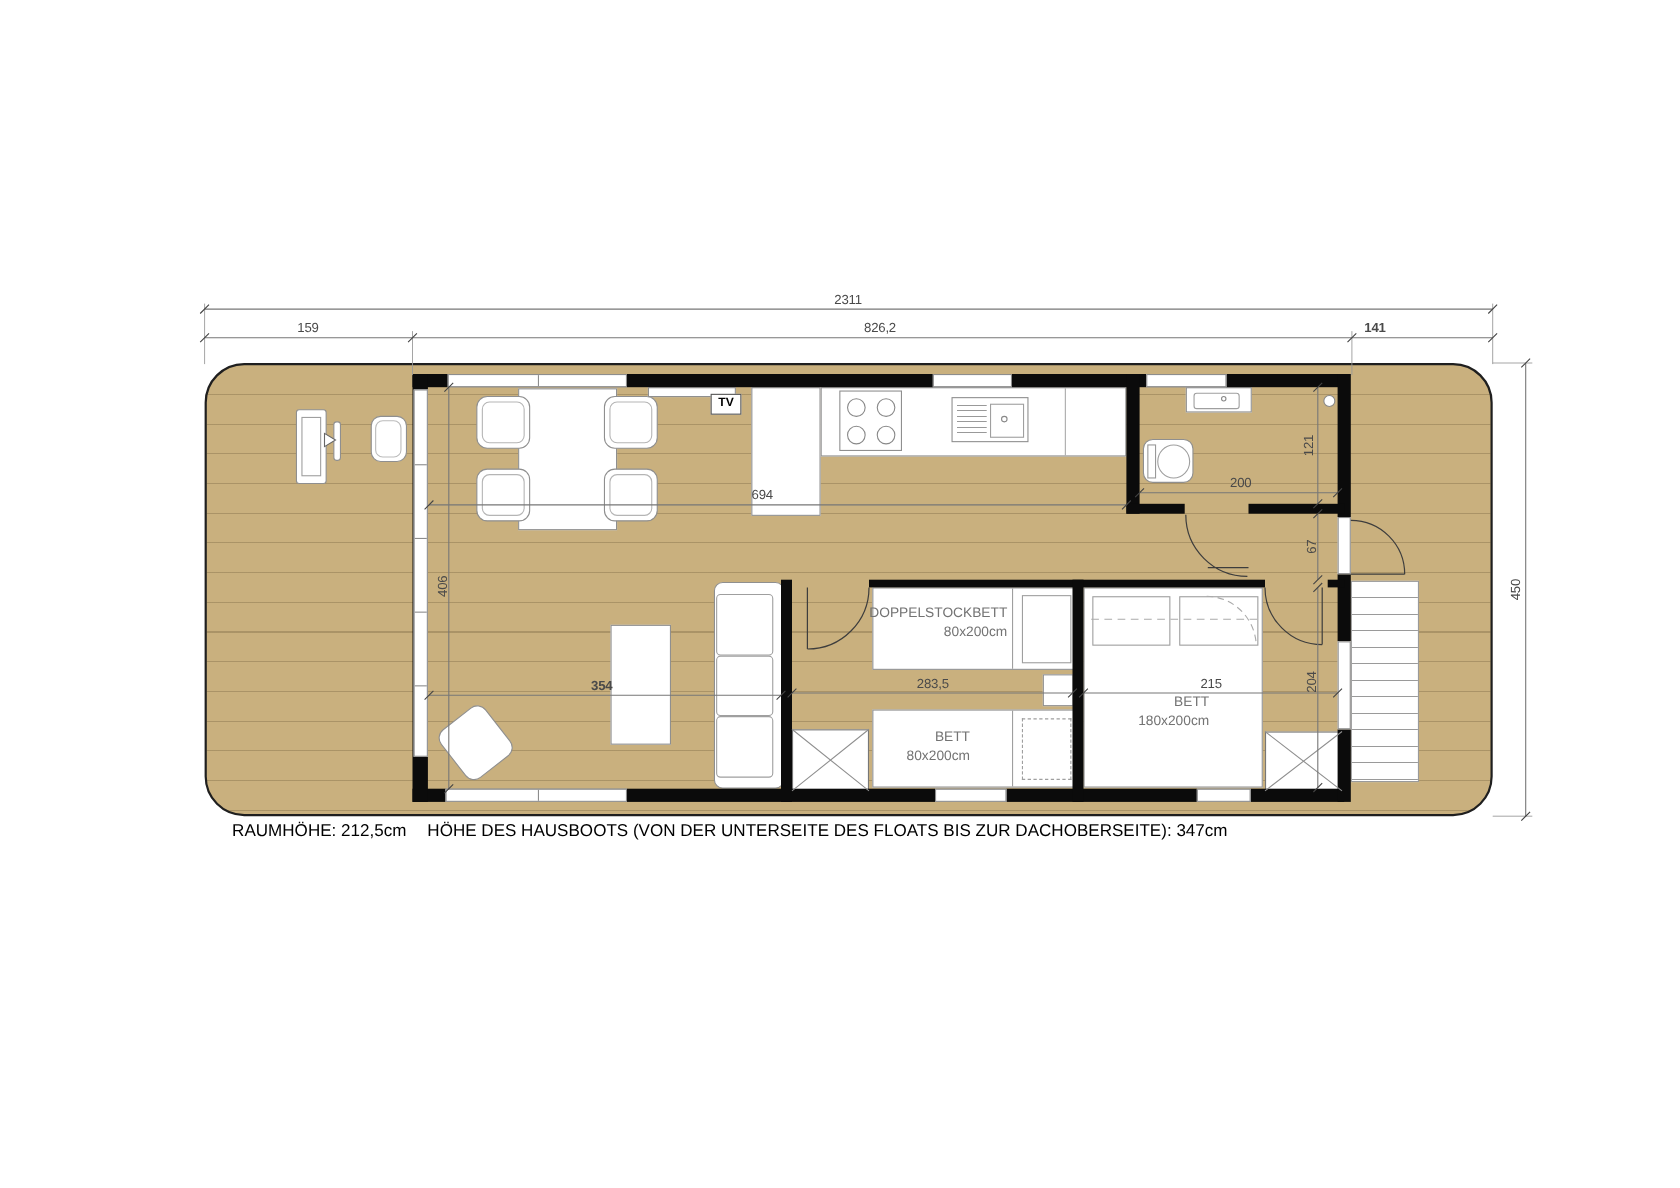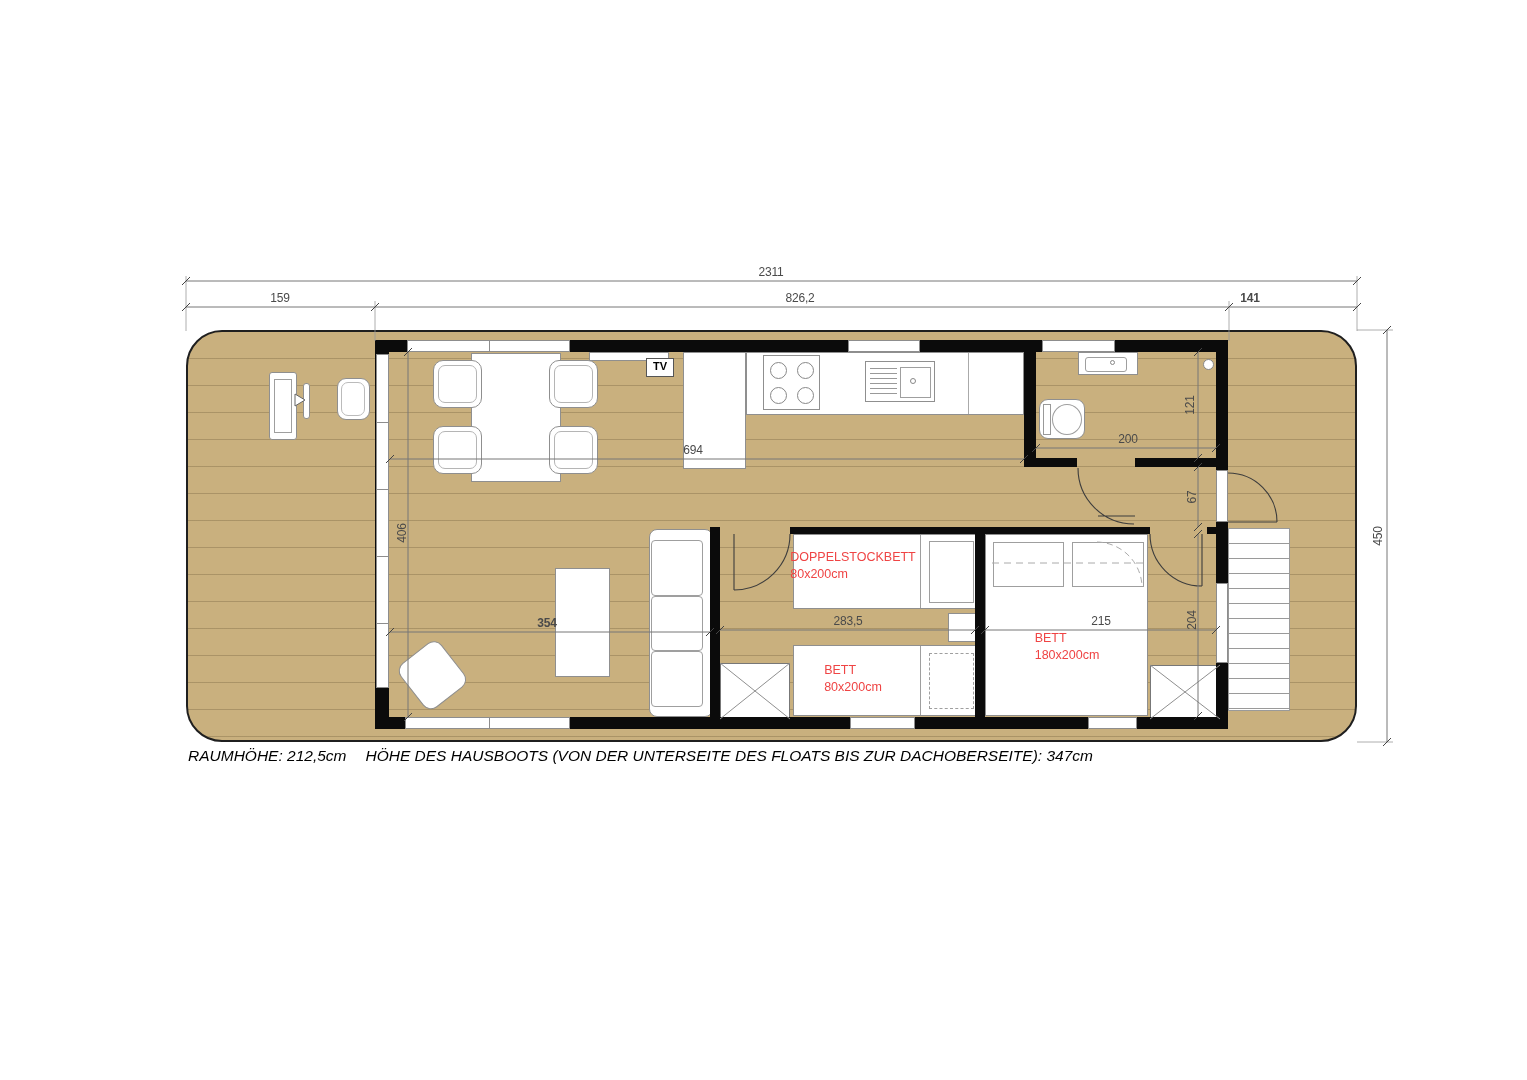--- a/index.html
+++ b/index.html
@@ -22,21 +22,21 @@
   .round{border-radius:50%;}
   .chair{border-radius:10px;}
   .chair::after{content:"";position:absolute;inset:4px;border:1px solid #b5b5b5;border-radius:7px;}
   .stairs{position:absolute;background-color:#fff;box-sizing:border-box;border:1px solid #9a9a9a;
           background-image:repeating-linear-gradient(180deg,transparent 0 14px,#9a9a9a 14px 15px);z-index:15;}
   .drain{background-image:repeating-linear-gradient(180deg,#999 0 1px,transparent 1px 5px);border:none;}
   
   .dimlabel{position:absolute;font-size:12px;color:#4a4a4a;letter-spacing:-.2px;white-space:nowrap;
             transform:translate(-50%,-100%);z-index:50;}
   .dimlabel.v{transform:translate(-50%,-50%) rotate(-90deg);transform-origin:center;}
-  .roomlabel{position:absolute;font-size:12.5px;line-height:17px;color:#ef4444;text-align:left;
+  .roomlabel{position:absolute;font-size:12.5px;line-height:17px;color:#737373;text-align:right;
              transform:translateX(-50%);z-index:40;white-space:nowrap;}
   .tvbox{position:absolute;background:#fff;border:1px solid #555;z-index:40;font-size:11px;font-weight:bold;
          text-align:center;line-height:15px;color:#000;}
   .footer{position:absolute;font-size:15.5px;color:#000;white-space:nowrap;z-index:50;}
   .footer span{margin-right:19px;}
   svg.overlay{position:absolute;left:0;top:0;z-index:45;pointer-events:none;}
 </style>
 </head>
 <body>
 
@@ -202,17 +202,17 @@
   </div>
   <div class="roomlabel" style="left:853px;top:662px;">
     <div>BETT</div>
     <div>80x200cm</div>
   </div>
   <div class="roomlabel" style="left:1067px;top:630px;">
     <div>BETT</div>
     <div>180x200cm</div>
   </div>
 
-  <div class="footer" style="left:188px;top:747px;font-style:italic;">
+  <div class="footer" style="left:211px;top:747px;">
     <span>RAUMHÖHE: 212,5cm</span><span>HÖHE DES HAUSBOOTS (VON DER UNTERSEITE DES FLOATS BIS ZUR DACHOBERSEITE): 347cm</span>
   </div>
 
 </div>
 
 </body></html>

